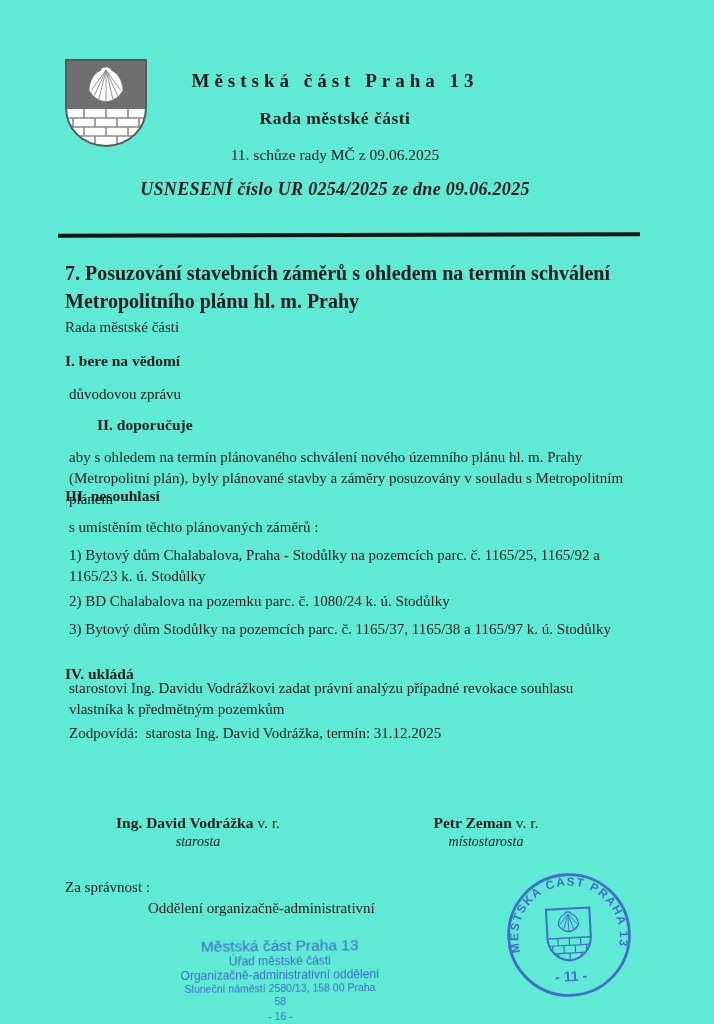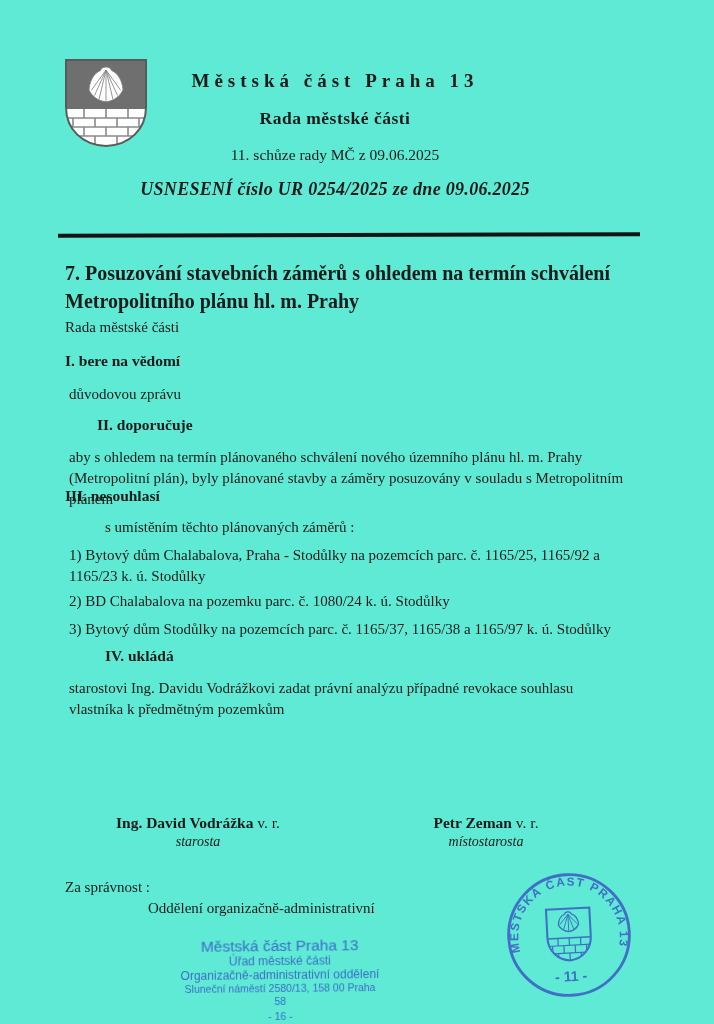--- a/index.html
+++ b/index.html
@@ -102,27 +102,28 @@
   <div class="abs agenda-title">7. Posuzování stavebních záměrů s ohledem na termín schválení Metropolitního plánu hl. m. Prahy</div>
   <div class="abs council-label">Rada městské části</div>
 
   <div class="abs sec-h" style="top:352px;">I. bere na vědomí</div>
   <div class="abs sec-p" style="top:384px;">důvodovou zprávu</div>
 
   <div class="abs sec-h" style="top:416px;margin-left:32px;">II. doporučuje</div>
   <div class="abs sec-p" style="top:447px;width:568px;">aby s ohledem na termín plánovaného schválení nového územního plánu hl. m. Prahy (Metropolitní plán), byly plánované stavby a záměry posuzovány v souladu s Metropolitním plánem</div>
 
   <div class="abs sec-h" style="top:487px;">III. nesouhlasí</div>
-  <div class="abs sec-p" style="top:517px;margin-left:36px;">s umístěním těchto plánovaných záměrů :</div>
+  <div class="abs sec-p" style="top:517px;">s umístěním těchto plánovaných záměrů :</div>
   <div class="abs sec-p" style="top:545px;width:548px;">1) Bytový dům Chalabalova, Praha - Stodůlky na pozemcích parc. č. 1165/25, 1165/92 a 1165/23 k. ú. Stodůlky</div>
   <div class="abs sec-p" style="top:591px;">2) BD Chalabalova na pozemku parc. č. 1080/24 k. ú. Stodůlky</div>
   <div class="abs sec-p" style="top:619px;">3) Bytový dům Stodůlky na pozemcích parc. č. 1165/37, 1165/38 a 1165/97 k. ú. Stodůlky</div>
 
-  <div class="abs sec-h" style="top:647px;margin-left:40px;">IV. ukládá</div>
+  <div class="abs sec-h" style="top:665px;">IV. ukládá</div>
   <div class="abs sec-p" style="top:678px;width:552px;">starostovi Ing. Davidu Vodrážkovi zadat právní analýzu případné revokace souhlasu vlastníka k předmětným pozemkům</div>
+  <div class="abs sec-p" style="top:723px;">Zodpovídá:  starosta Ing. David Vodrážka, termín: 31.12.2025</div>
 
   <div class="abs sig sig-left">
     <div><span class="name">Ing. David Vodrážka</span><span> v. r.</span></div>
     <div class="role">starosta</div>
   </div>
   <div class="abs sig sig-right">
     <div><span class="name">Petr Zeman</span><span> v. r.</span></div>
     <div class="role">místostarosta</div>
   </div>
 

